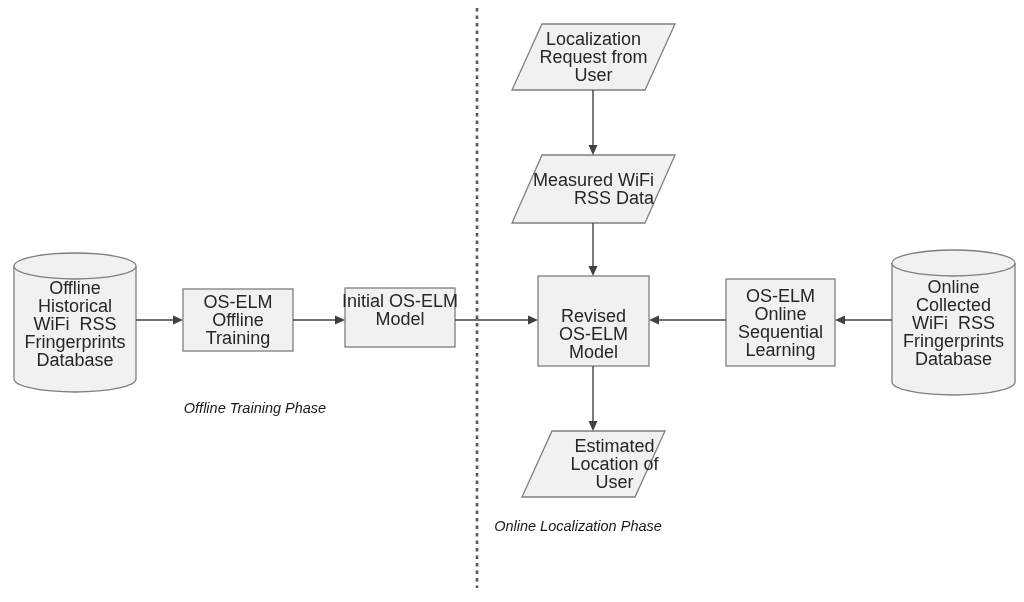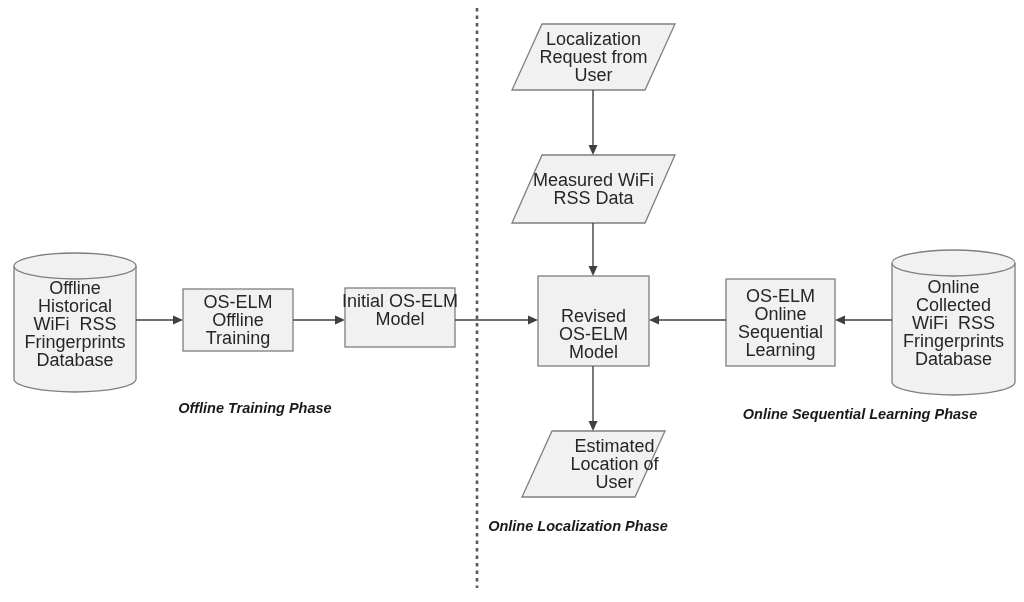--- a/index.html
+++ b/index.html
@@ -43,21 +43,21 @@
     white-space: pre;
     font-size: 18px;
     line-height: 18px;
     color: #262626;
     pointer-events: none;
   }
   .phase-label {
     position: absolute;
     text-align: center;
     font-size: 14.5px;
-    font-weight: bold;
+    font-weight: normal;
     font-style: italic;
     color: #1a1a1a;
     white-space: nowrap;
   }
 </style>
 </head>
 <body>
 
 <div id="canvas">
 
@@ -128,21 +128,21 @@
 Offline
 Training</div>
 
   <div class="node-label" style="left:345px; top:288px; width:110px; height:43px;">Initial OS-ELM
 Model</div>
 
   <div class="node-label" style="left:512px; top:24px; width:163px; height:66px;">Localization
 Request from
 User</div>
 
-  <div class="node-label" style="left:512px; top:155px; width:163px; height:68px;">Measured WiFi
+  <div class="node-label" style="left:512px; top:155px; width:163px; height:68px;text-align:right;">Measured WiFi
 RSS Data</div>
 
   <div class="node-label" style="left:538px; top:276px; width:111px; height:90px;margin-top:13px;">Revised
 OS-ELM
 Model</div>
 
   <div class="node-label" style="left:543px; top:431px; width:143px; height:66px;">Estimated
 Location of
 User</div>
 
@@ -154,15 +154,14 @@
   <div class="node-label" style="left:892px; top:253px; width:123px; height:140px;">Online
 Collected
 WiFi  RSS
 Fringerprints
 Database</div>
 
   <div class="phase-label" style="left:130px; top:400px; width:250px;">Offline Training Phase</div>
 
   <div class="phase-label" style="left:453px; top:518px; width:250px;">Online Localization Phase</div>
 
-  <div class="phase-label" style="left:710px; top:406px; width:300px;">Online Sequential Learning Phase</div>
 
 </div>
 
 </body></html>

